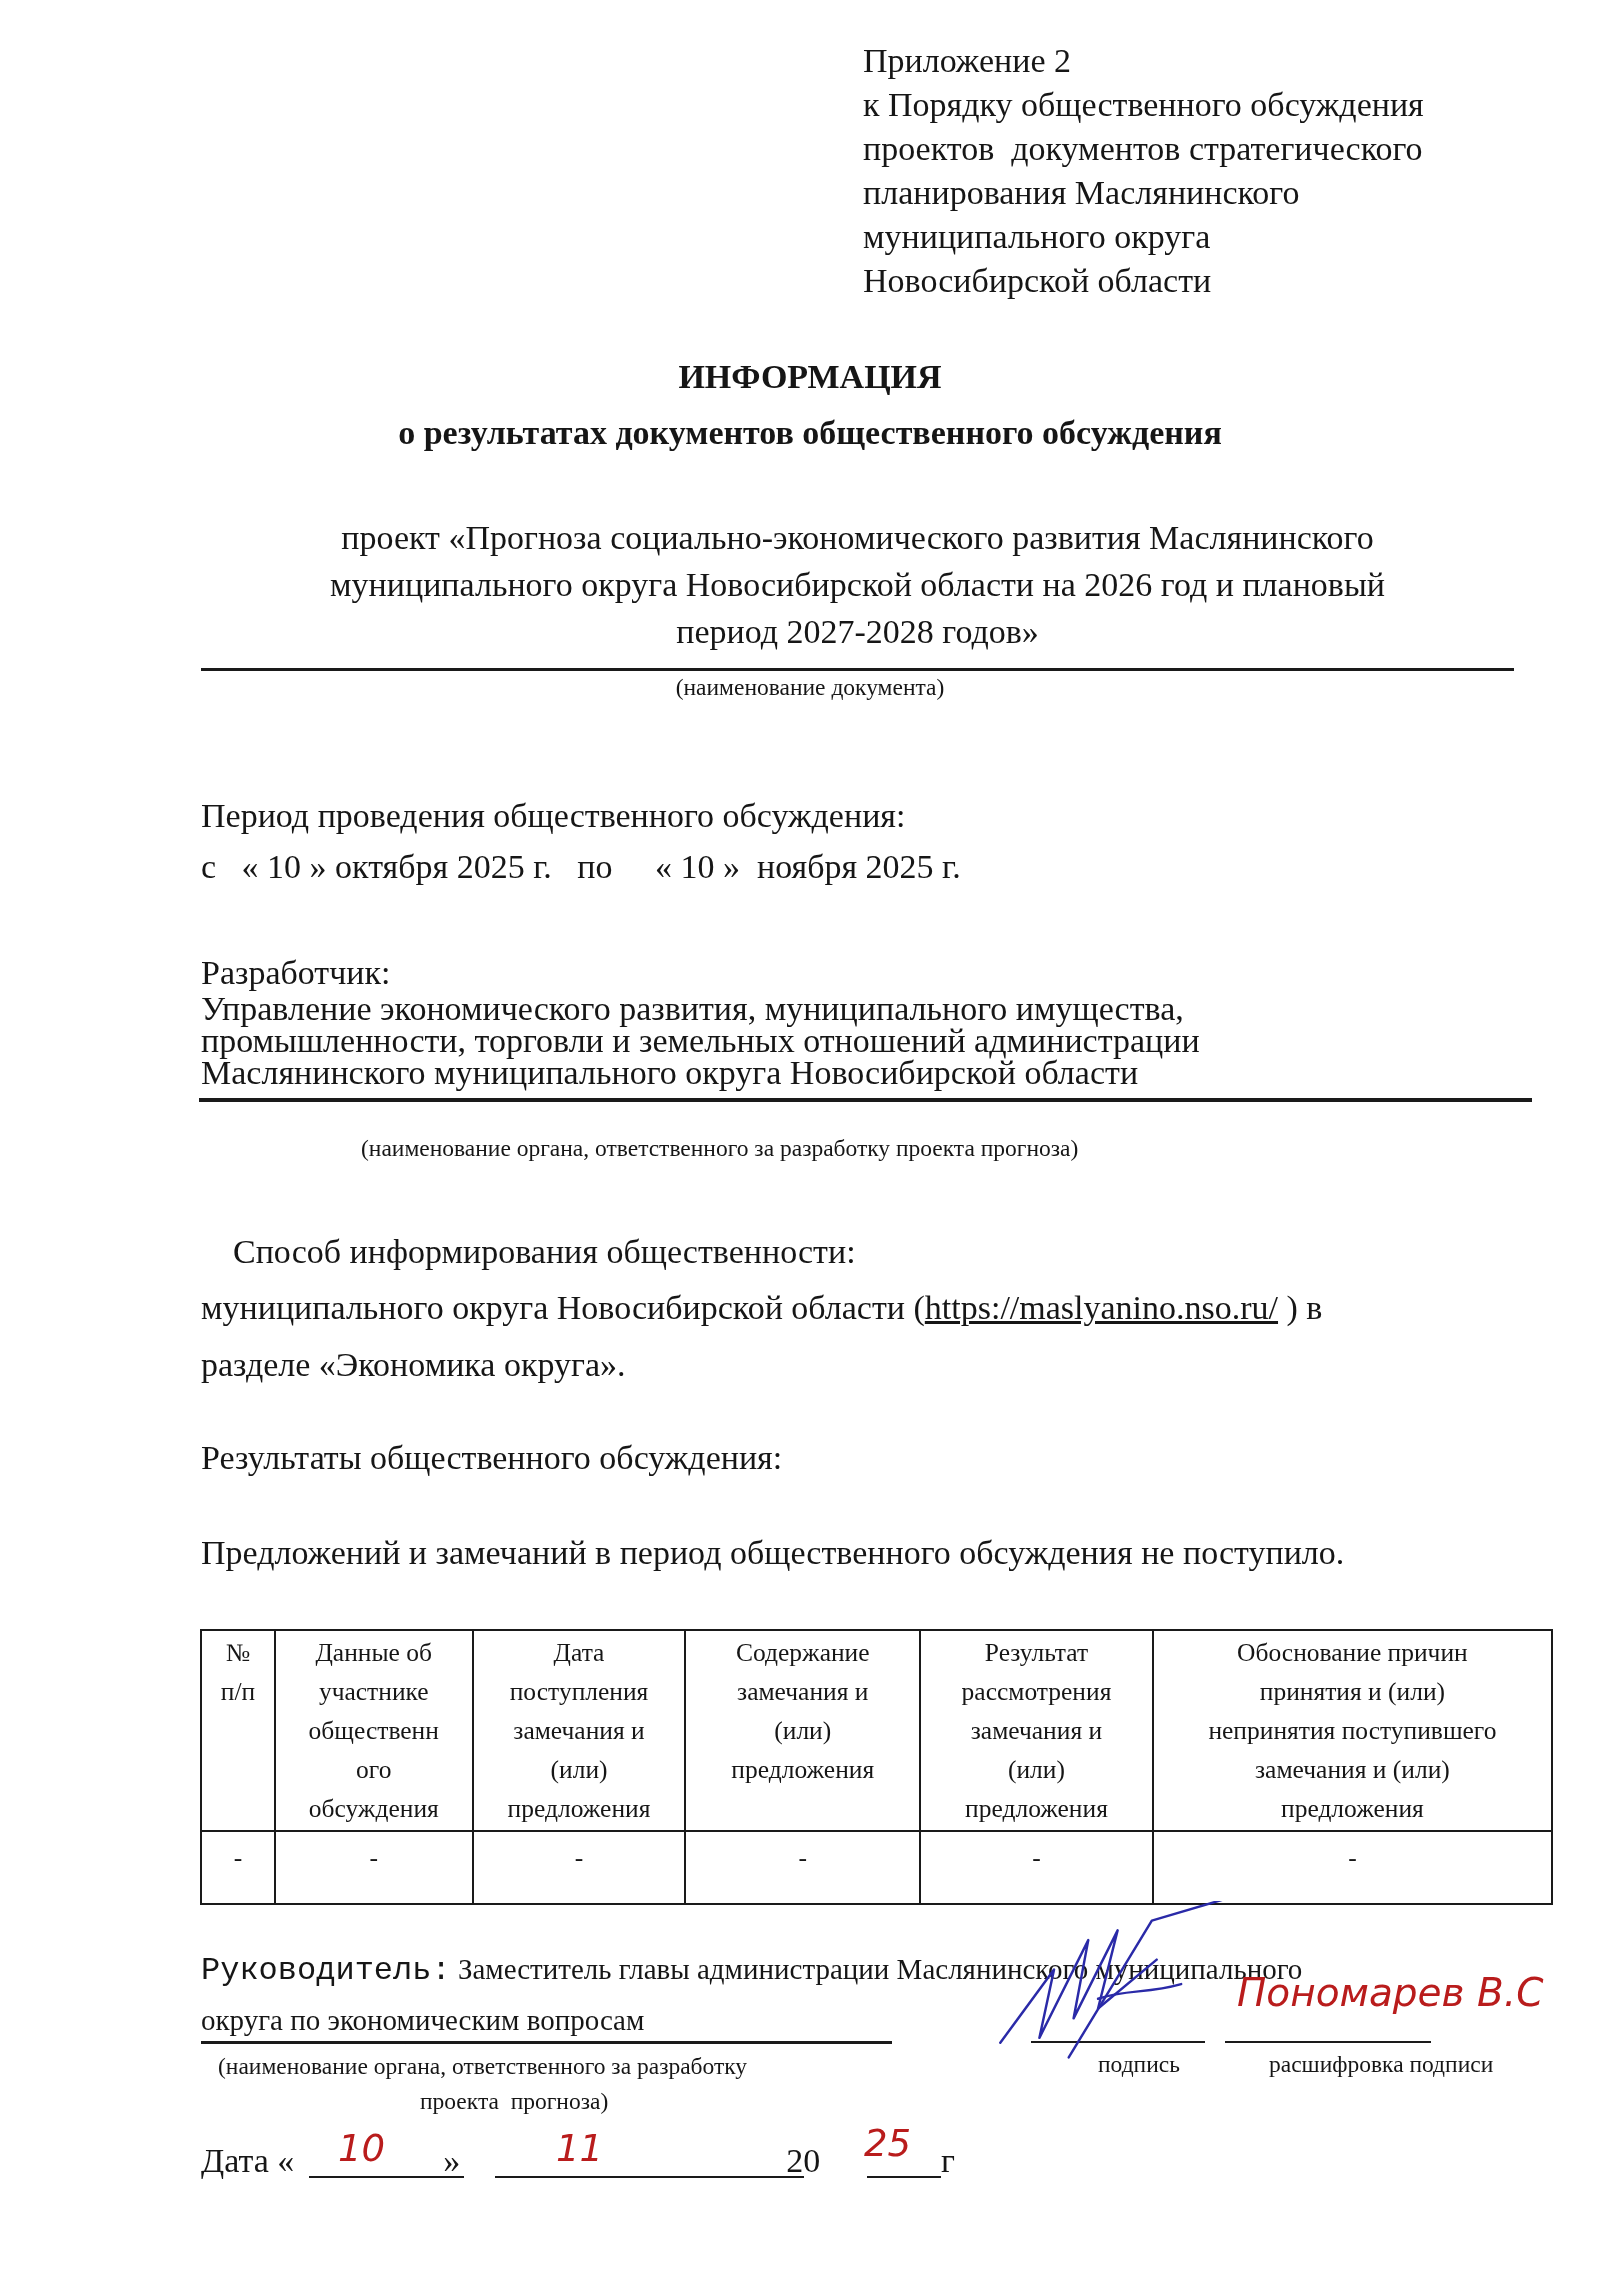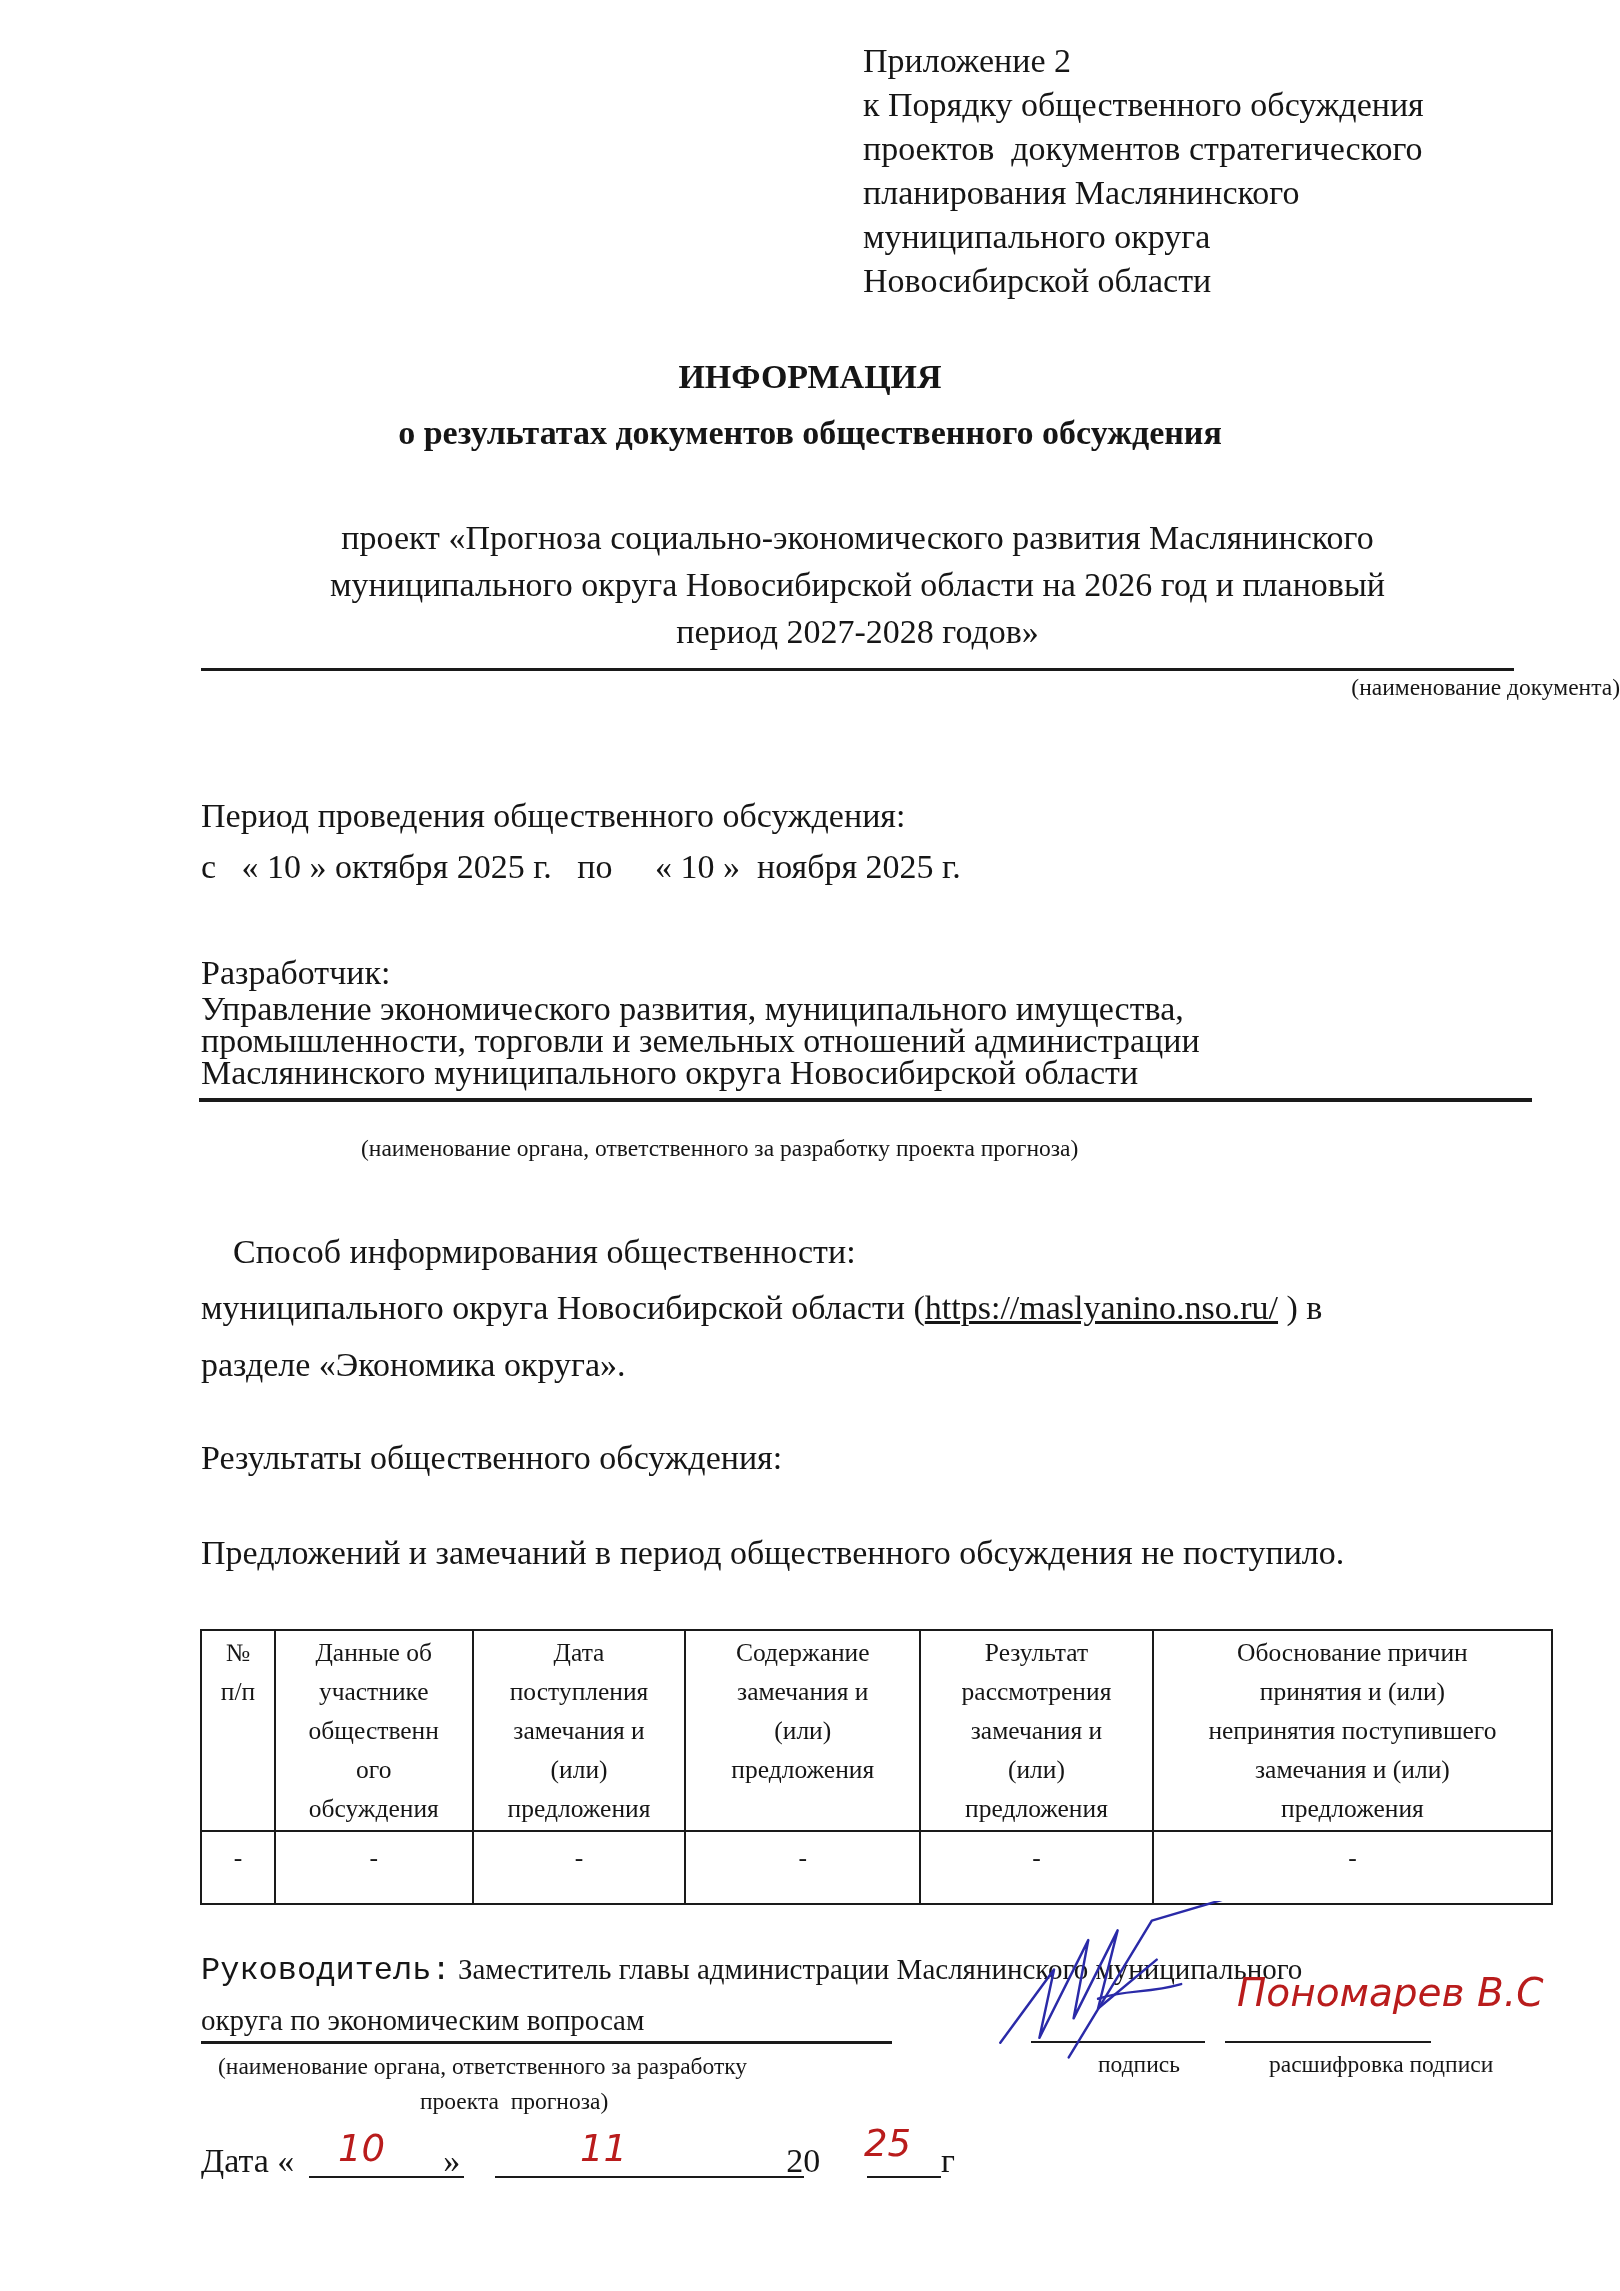--- a/index.html
+++ b/index.html
@@ -8,21 +8,21 @@
     font-family: "Liberation Serif", "DejaVu Serif", serif; color: #161616;
   }
   .abs { position: absolute; }
   .appendix { left: 863px; top: 39px; font-size: 34px; line-height: 44px; }
   .appendix div { white-space: nowrap; }
   .title { left: 0; width: 1620px; text-align: center; font-weight: bold; font-size: 34px; }
   .title1 { top: 358px; }
   .title2 { top: 414px; }
   .docname { left: 196px; width: 1323px; top: 514px; text-align: center; font-size: 34px; line-height: 47px; }
   .docname-rule { left: 201px; top: 668px; width: 1313px; height: 2.9px; background: #1a1a1a; }
-  .caption { font-size: 23.5px; text-align: right; }
+  .caption { font-size: 23.5px; text-align: center; }
   .cap-doc { left: 0; width: 1620px; top: 674px; }
   .section { left: 201px; font-size: 34px; line-height: 44px; }
   .period-label { top: 794px; }
   .period-dates { top: 845px; white-space: pre; }
   .dev-label { top: 951px; }
   .dev-text { top: 993px; line-height: 32px; width: 1323px; }
   .dev-rule { left: 199px; top: 1098px; width: 1333px; height: 3.9px; background: #1a1a1a; }
   .cap-dev { left: 361px; top: 1135px; font-size: 23.5px; }
   .info-label { top: 1230px; margin-left: 32px; }
   .info-text { top: 1279px; line-height: 57px; width: 1353px; }
@@ -46,21 +46,21 @@
   .cap-head2 { left: 420px; top: 2088px; font-size: 23.5px; }
   .sig-rule1 { left: 1031px; top: 2041px; width: 174px; height: 2px; background: #1a1a1a; }
   .sig-rule2 { left: 1225px; top: 2041px; width: 206px; height: 2px; background: #1a1a1a; }
   .cap-sig { top: 2051px; font-size: 23.5px; }
   .cap-sig1 { left: 1098px; }
   .cap-sig2 { left: 1269px; }
   .date-line { left: 201px; top: 2142px; font-size: 34px; white-space: nowrap; }
   .date-rule { height: 2px; background: #1a1a1a; top: 2176px; }
   .hand { color: #b91c1c; font-family: "DejaVu Sans", sans-serif; font-style: italic; font-size: 37px; }
   .hand-day { left: 338px; top: 2127px; }
-  .hand-month { left: 580px; top: 2127px; }
+  .hand-month { left: 556px; top: 2127px; }
   .hand-year { left: 864px; top: 2122px; }
   .date-year-suffix { left: 941px; top: 2142px; font-size: 34px; }
   svg.signature { position: absolute; left: 980px; top: 1901px; }
 </style>
 </head>
 <body>
 
 <div class="abs appendix">
   <div>Приложение 2</div>
   <div>к Порядку общественного обсуждения</div>

